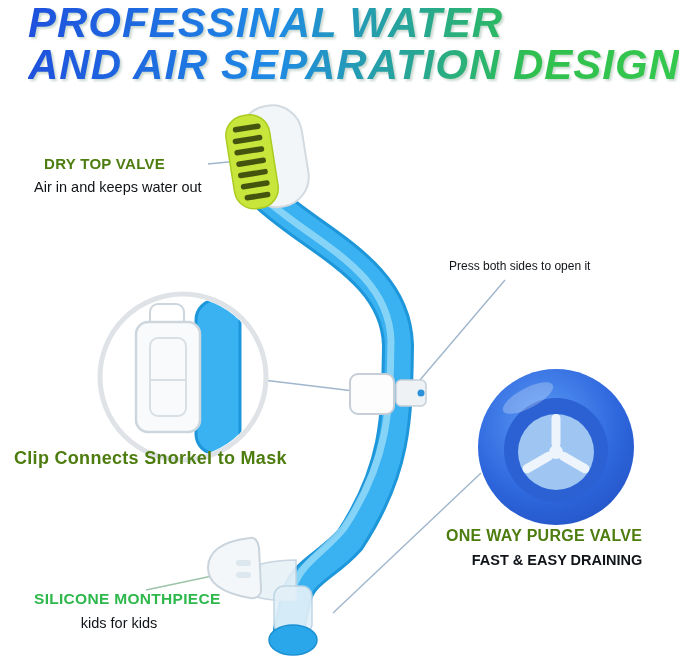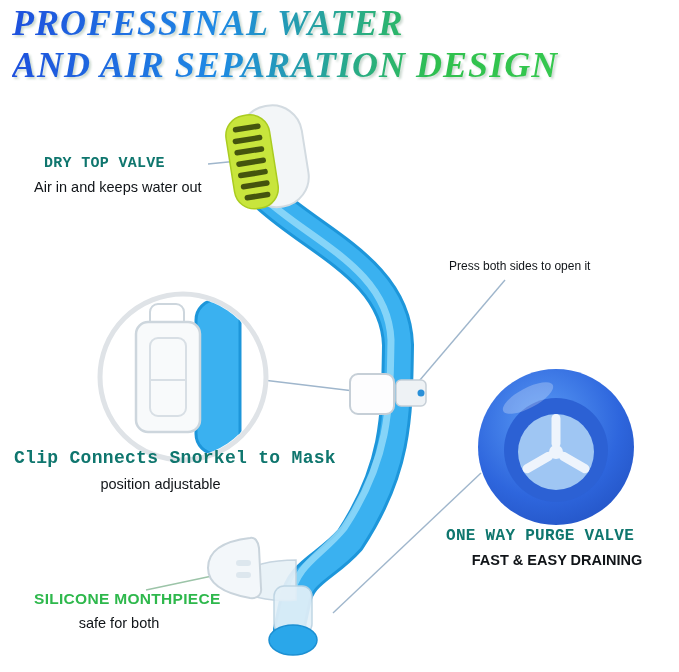--- a/index.html
+++ b/index.html
@@ -3,31 +3,30 @@
 <meta charset="utf-8">
 <style>
   html, body { margin:0; padding:0; }
   body {
     width:679px; height:672px; position:relative; overflow:hidden;
     background:#ffffff;
     font-family:"Liberation Sans", sans-serif;
   }
   .abs { position:absolute; }
   .title {
-    left:12px; top:2px;
+    left:28px; top:2px;
     font-style:italic; font-weight:800;
-    font-size:36px; line-height:42px; letter-spacing:1px;
+    font-size:42px; line-height:42px; letter-spacing:1px;
     background:linear-gradient(92deg,#1e50dd 0%,#1f8ae4 38%,#2fc04e 78%,#35c84e 100%);
     -webkit-background-clip:text; background-clip:text;
     color:transparent; -webkit-text-fill-color:transparent;
     filter:drop-shadow(2px 2px 1px rgba(140,170,150,.45));
     white-space:pre;
-    font-family:Liberation Serif, serif;
   }
-  .lbl-blue { font-weight:bold; color:#0f766e; letter-spacing:.3px;font-family:Liberation Mono, monospace; }
+  .lbl-blue { font-weight:bold; color:#4d7c0f; letter-spacing:.3px; }
   .lbl-green { font-weight:bold; color:#2eb84c; letter-spacing:.3px; }
   .body-txt { color:#101418; }
   .center { text-align:center; }
 
   .dry-label   { left:44px;  top:155px; font-size:15px; }
   .dry-desc    { left:22px;  top:179px; font-size:14.5px;margin-left:12px; }
   .press-label { left:449px; top:259px; font-size:12px; }
   .clip-label  { left:14px;  top:448px; font-size:18px; }
   .clip-desc   { left:28px;  top:474px; width:265px; font-size:14.5px; line-height:20px; }
   .purge-label { left:446px; top:527px; font-size:16px; }
@@ -123,22 +122,21 @@
 <div class="abs title"><span>PROFESSINAL WATER</span>
 <span>AND AIR SEPARATION DESIGN</span></div>
 
 <div class="abs lbl-blue dry-label">DRY TOP VALVE</div>
 <div class="abs body-txt dry-desc">Air in and keeps water out</div>
 
 <div class="abs body-txt press-label">Press both sides to open it</div>
 
 <div class="abs lbl-blue clip-label">Clip Connects Snorkel to Mask</div>
 <div class="abs body-txt center clip-desc">
-  <div>position adjustable</div>
 </div>
 
 <div class="abs lbl-blue purge-label">ONE WAY PURGE VALVE</div>
 <div class="abs body-txt center purge-desc">FAST &amp; EASY DRAINING</div>
 
 <div class="abs lbl-green mouth-label">SILICONE MONTHPIECE</div>
 <div class="abs body-txt center mouth-desc">
-  <div>safe for both</div>
+  <div>kids for kids</div>
 </div>
 
 </body></html>

